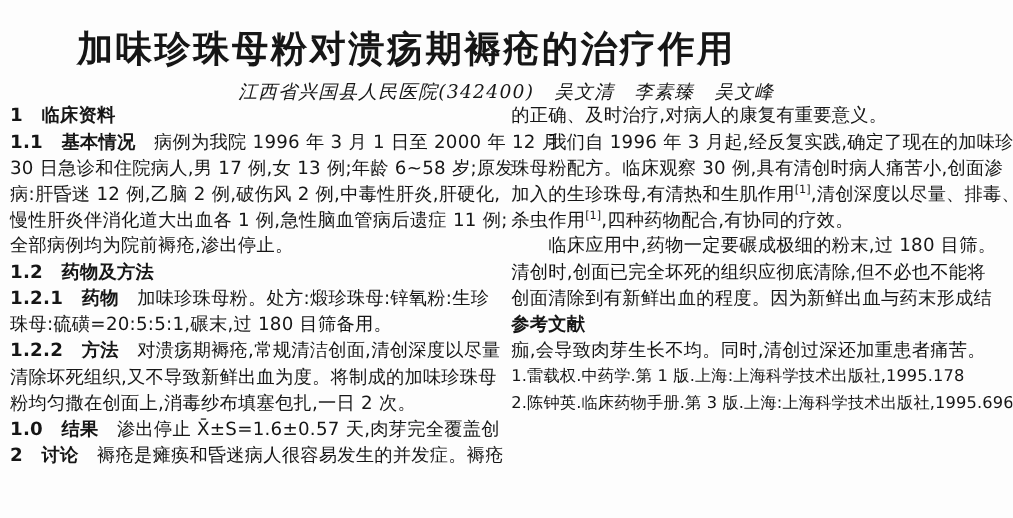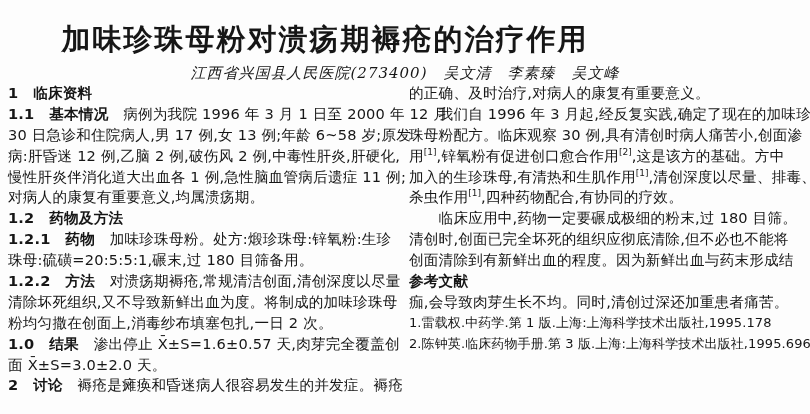--- a/index.html
+++ b/index.html
@@ -29,43 +29,41 @@
   .tline{height:20.9px;}
   .tline .b{font-weight:700;}
   .tline sup{font-size:9px;line-height:0;vertical-align:super;letter-spacing:0;}
   .tline.ref{font-size:13px;letter-spacing:0.1px;}
 </style>
 </head>
 <body>
 
 <div class="page">
   <div class="paper-title">加味珍珠母粉对溃疡期褥疮的治疗作用</div>
-  <div class="byline">江西省兴国县人民医院(273400)　吴文清　李素臻　吴文峰</div>
+  <div class="byline">江西省兴国县人民医院(342400)　吴文清　李素臻　吴文峰</div>
   <div class="col col-left" id="col-left">
       <div class="tline"><span class="b">1　临床资料</span></div>
       <div class="tline"><span class="b">1.1　基本情况</span><span>　病例为我院 1996 年 3 月 1 日至 2000 年 12 月</span></div>
       <div class="tline"><span>30 日急诊和住院病人,男 17 例,女 13 例;年龄 6~58 岁;原发</span></div>
       <div class="tline"><span>病:肝昏迷 12 例,乙脑 2 例,破伤风 2 例,中毒性肝炎,肝硬化,</span></div>
       <div class="tline"><span>慢性肝炎伴消化道大出血各 1 例,急性脑血管病后遗症 11 例;</span></div>
-      <div class="tline"><span>对病人的康复有重要意义,均属溃疡期。</span></div>
+      <div class="tline"><span>全部病例均为院前褥疮,渗出停止。</span></div>
       <div class="tline"><span class="b">1.2　药物及方法</span></div>
       <div class="tline"><span class="b">1.2.1　药物</span><span>　加味珍珠母粉。处方:煅珍珠母:锌氧粉:生珍</span></div>
       <div class="tline"><span>珠母:硫磺=20:5:5:1,碾末,过 180 目筛备用。</span></div>
       <div class="tline"><span class="b">1.2.2　方法</span><span>　对溃疡期褥疮,常规清洁创面,清创深度以尽量</span></div>
       <div class="tline"><span>清除坏死组织,又不导致新鲜出血为度。将制成的加味珍珠母</span></div>
       <div class="tline"><span>粉均匀撒在创面上,消毒纱布填塞包扎,一日 2 次。</span></div>
       <div class="tline"><span class="b">1.0　结果</span><span>　渗出停止 X̄±S=1.6±0.57 天,肉芽完全覆盖创</span></div>
-      <div class="tline"><span>面 X̄±S=3.0±2.0 天。</span></div>
       <div class="tline"><span class="b">2　讨论</span><span>　褥疮是瘫痪和昏迷病人很容易发生的并发症。褥疮</span></div>
     </div>
   <div class="col col-right" id="col-right">
       <div class="tline"><span>的正确、及时治疗,对病人的康复有重要意义。</span></div>
       <div class="tline"><span>　　我们自 1996 年 3 月起,经反复实践,确定了现在的加味珍</span></div>
       <div class="tline"><span>珠母粉配方。临床观察 30 例,具有清创时病人痛苦小,创面渗</span></div>
-      <div class="tline"><span>用</span><sup>[1]</sup><span>,锌氧粉有促进创口愈合作用</span><sup>[2]</sup><span>,这是该方的基础。方中</span></div>
       <div class="tline"><span>加入的生珍珠母,有清热和生肌作用</span><sup>[1]</sup><span>,清创深度以尽量、排毒、</span></div>
       <div class="tline"><span>杀虫作用</span><sup>[1]</sup><span>,四种药物配合,有协同的疗效。</span></div>
       <div class="tline"><span>　　临床应用中,药物一定要碾成极细的粉末,过 180 目筛。</span></div>
       <div class="tline"><span>清创时,创面已完全坏死的组织应彻底清除,但不必也不能将</span></div>
       <div class="tline"><span>创面清除到有新鲜出血的程度。因为新鲜出血与药末形成结</span></div>
       <div class="tline"><span class="b">参考文献</span></div>
       <div class="tline"><span>痂,会导致肉芽生长不均。同时,清创过深还加重患者痛苦。</span></div>
       <div class="tline ref"><span>1.雷载权.中药学.第 1 版.上海:上海科学技术出版社,1995.178</span></div>
       <div class="tline ref"><span>2.陈钟英.临床药物手册.第 3 版.上海:上海科学技术出版社,1995.696</span></div>
     </div>

